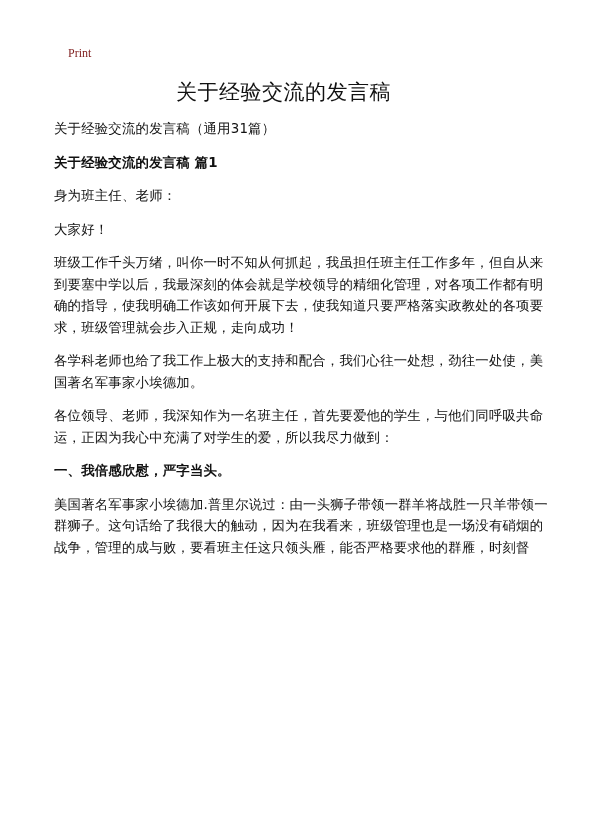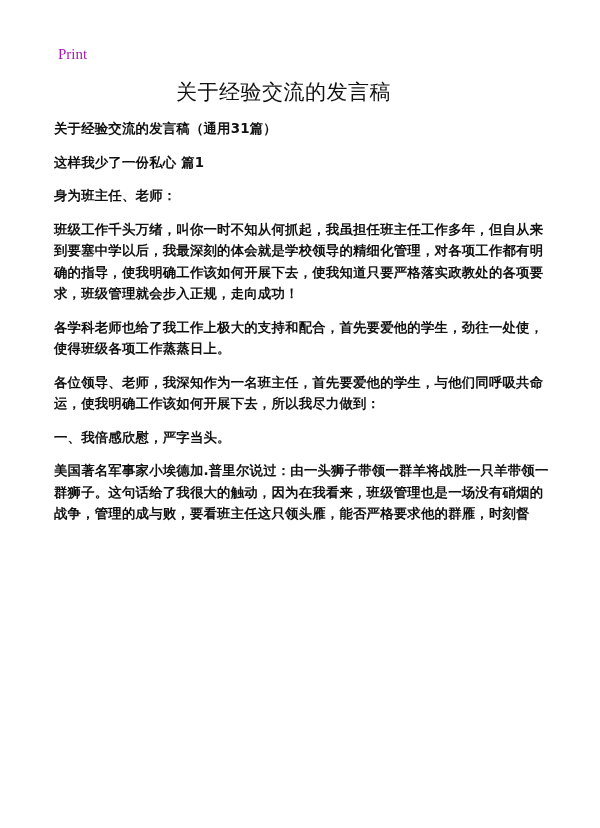--- a/index.html
+++ b/index.html
@@ -10,25 +10,25 @@
     body {
       width: 600px;
       height: 828px;
       overflow: hidden;
       position: relative;
       color: #111111;
       font-family: "DejaVu Sans", "Liberation Sans", sans-serif;
     }
     .print-label {
       position: absolute;
-      left: 58px;
+      left: 68px;
       top: 46px;
       font-family: "Liberation Serif", "DejaVu Serif", serif;
-      font-size: 15px;
-      color: #a21caf;
+      font-size: 12px;
+      color: #7f1d1d;
     }
     .doc-title {
       position: absolute;
       left: 0;
       width: 567px;
       top: 78px;
       text-align: center;
       font-size: 21px;
       font-weight: normal;
       color: #111111;
@@ -39,39 +39,39 @@
       position: absolute;
       left: 54px;
       top: 118px;
       width: 500px;
       font-size: 13.4px;
       line-height: 21.5px;
     }
     .content p {
       margin: 0 0 12px 0;
       letter-spacing: 0.2px;
-      font-weight: bold;
     }
     .content p.subtitle {
       margin-bottom: 12px;
     }
     .content p.section-head {
       font-weight: bold;
       margin-bottom: 12px;
     }
   </style>
 </head>
 <body>
 
 <div class="print-label">Print</div>
 
 <h1 class="doc-title">关于经验交流的发言稿</h1>
 
 <div class="content">
   <p class="subtitle">关于经验交流的发言稿（通用31篇）</p>
-  <p class="section-head">这样我少了一份私心 篇1</p>
+  <p class="section-head">关于经验交流的发言稿 篇1</p>
   <p>身为班主任、老师：</p>
+  <p>大家好！</p>
   <p>班级工作千头万绪，叫你一时不知从何抓起，我虽担任班主任工作多年，但自从来到要塞中学以后，我最深刻的体会就是学校领导的精细化管理，对各项工作都有明确的指导，使我明确工作该如何开展下去，使我知道只要严格落实政教处的各项要求，班级管理就会步入正规，走向成功！</p>
-  <p>各学科老师也给了我工作上极大的支持和配合，首先要爱他的学生，劲往一处使，使得班级各项工作蒸蒸日上。</p>
-  <p>各位领导、老师，我深知作为一名班主任，首先要爱他的学生，与他们同呼吸共命运，使我明确工作该如何开展下去，所以我尽力做到：</p>
+  <p>各学科老师也给了我工作上极大的支持和配合，我们心往一处想，劲往一处使，美国著名军事家小埃德加。</p>
+  <p>各位领导、老师，我深知作为一名班主任，首先要爱他的学生，与他们同呼吸共命运，正因为我心中充满了对学生的爱，所以我尽力做到：</p>
   <p class="section-head">一、我倍感欣慰，严字当头。</p>
   <p>美国著名军事家小埃德加.普里尔说过：由一头狮子带领一群羊将战胜一只羊带领一群狮子。这句话给了我很大的触动，因为在我看来，班级管理也是一场没有硝烟的战争，管理的成与败，要看班主任这只领头雁，能否严格要求他的群雁，时刻督</p>
 </div>
 
 </body></html>

